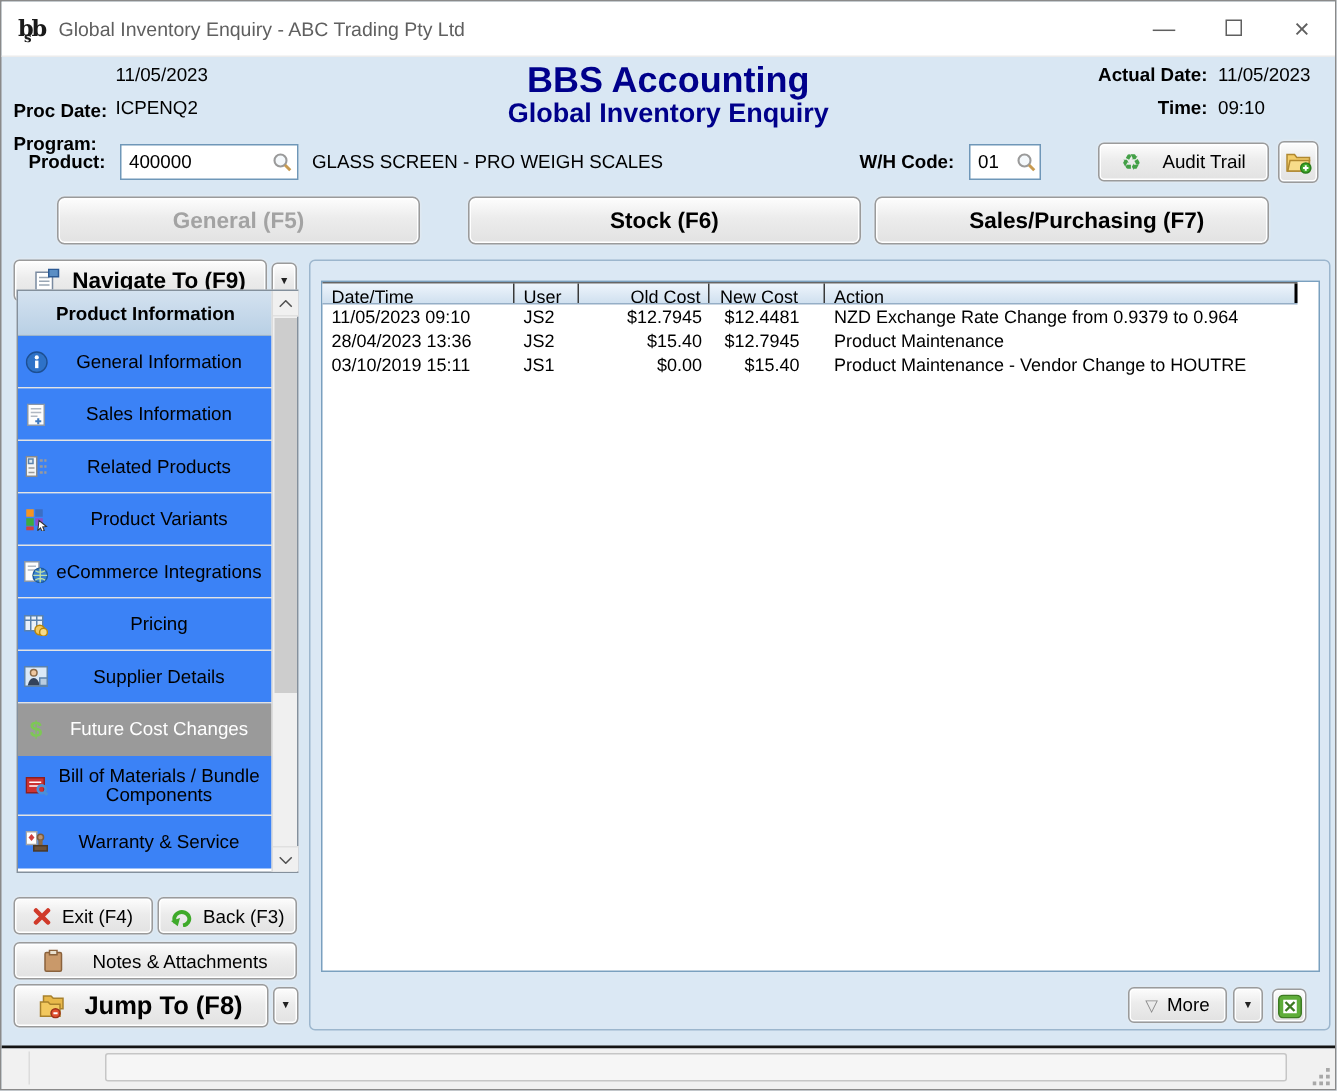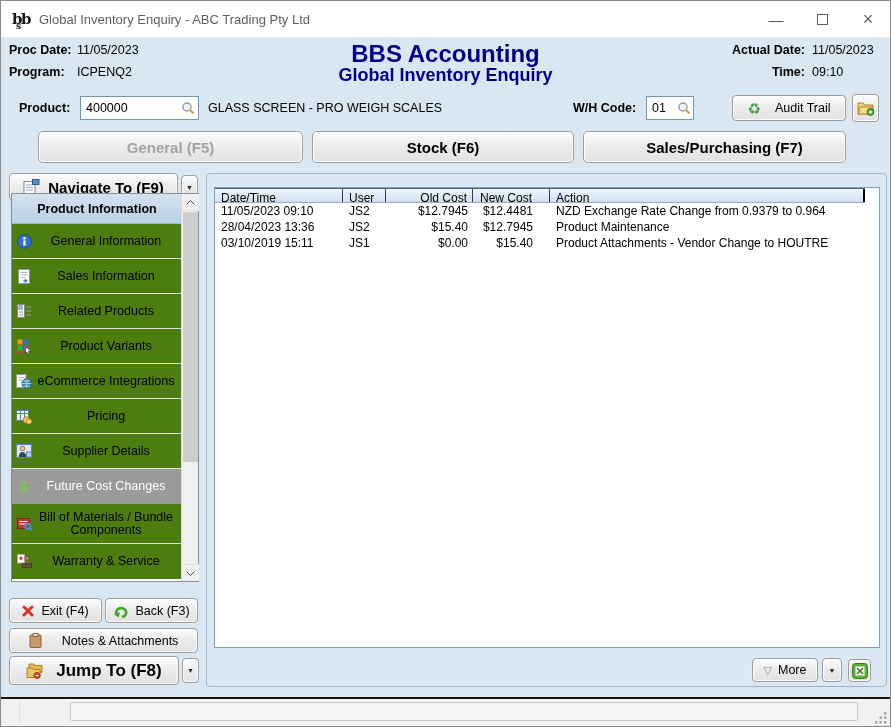--- a/index.html
+++ b/index.html
@@ -15,21 +15,21 @@
   .appicon .s { position:absolute; left:4px; top:7px; font-size:9px; }
   .appicon .b2 { position:absolute; left:9px; top:0; }
   .wtitle { position:absolute; left:38px; top:11px; font-size:13px; color:#5f5f5f; }
   .wincontrols { position:absolute; right:14px; top:0; height:37px; display:flex; align-items:center; gap:30px; }
   .wc { color:#5f5f5f; font-size:15px; width:16px; text-align:center; cursor:default; }
   .maxbox { display:inline-block; width:11px; height:11px; border:1px solid #5f5f5f; }
   
   .hdr-label { font-weight:bold; font-size:12.5px; color:#000; }
   .hdr-val { font-size:12.5px; color:#000; }
   .hl-left { position:absolute; left:8px; display:flex; }
-  .hl-left .hdr-label { width:68px; }
+  .hl-left .hdr-label { width:68px;margin-top:24px; }
   .title1 { position:absolute; left:0; top:39px; width:889px; text-align:center; font-size:24px; font-weight:bold; color:#00008B; }
   .title2 { position:absolute; left:0; top:64px; width:889px; text-align:center; font-size:18px; font-weight:bold; color:#00008B; }
   .hl-right { position:absolute; right:12px; display:flex; }
   .hl-right .hdr-label { width:90px; text-align:right; }
   .hl-right .hdr-val { width:66px; text-align:left; margin-left:7px; }
   
   .field { position:absolute; background:#fff; border:1px solid #6f97b8; height:24px; font-size:12.5px; padding:0 18px 0 5px; color:#000; font-family:"Liberation Sans", sans-serif; }
   .mag { position:absolute; width:14px; height:14px; }
   .btn {
     border:1px solid #9b9b9b; border-radius:4px;
@@ -40,21 +40,21 @@
   }
   
   .tab-btn { position:absolute; top:130px; height:32px; font-size:15px; font-weight:bold; border-radius:5px; }
   .tab-disabled { color:#a3a3a3; }
   
   .nav-btn { position:absolute; left:8px; top:172px; width:169px; height:28px; font-size:15px; font-weight:bold; gap:8px; }
   .dd-btn { position:absolute; width:17px; font-size:7px; color:#222; }
   .listpanel { position:absolute; left:10px; top:192px; width:188px; height:389px; background:#fff; border:1px solid #84909c; }
   .listhead { height:30px; line-height:30px; text-align:center; font-weight:bold; font-size:12.5px;
     background:linear-gradient(#d4e2f0,#b9d0e5); border-bottom:1px solid #9ab4cc; width:170px; }
-  .list-item { width:170px; height:35px; display:flex; align-items:center; border-bottom:1px solid #e3e3e3; background:#4d7c0f; }
+  .list-item { width:170px; height:35px; display:flex; align-items:center; border-bottom:1px solid #e3e3e3; background:#3b82f6; }
   .li-icon { width:16px; height:16px; margin-left:4px; flex:0 0 16px; display:flex; align-items:center; justify-content:center; }
   .li-label { flex:1; text-align:center; font-size:12.5px; color:#000; padding-right:2px; line-height:13px; }
   .list-item.selected { background:#9a9a9a; border-bottom:1px solid #9a9a9a; }
   .list-item.selected .li-label { color:#fff; }
   .list-item.tall { height:40px; }
   .dollar-glyph { font-size:15px; font-weight:bold; color:#7dc855; }
   .vscroll { position:absolute; right:0; top:0; width:17px; height:100%; background:#f0f0f0; border-left:1px solid #dcdcdc; }
   .varrow { position:absolute; left:0; width:17px; height:17px; background:#f0f0f0; display:flex; align-items:center; justify-content:center; }
   .vthumb { position:absolute; left:1px; top:18px; width:15px; height:250px; background:#cdcdcd; }
   
@@ -142,21 +142,21 @@
     <span>
       <svg width="18" height="16" viewBox="0 0 18 16">
         <path d="M1 3 h5 l1.5 2 H16 v9 H1 z" fill="#f3cd6a" stroke="#b08830"></path>
         <path d="M3 7 h13 l-1.5 7 H1.5 z" fill="#f7dc8a" stroke="#b08830"></path>
         <circle cx="13.5" cy="12" r="3.4" fill="#3faa2a" stroke="#2a7d1c"></circle>
         <path d="M13.5 10.2 v3.6 M11.7 12 h3.6" stroke="#fff" stroke-width="1.3"></path>
       </svg>
     </span>
   </div>
 
-  <div class="btn tab-btn tab-disabled" style="left:37px; width:265px;">
+  <div class="btn tab-btn tab-disabled" style="left:37px; width:242px;">
     <span>General (F5)</span>
   </div>
   <div class="btn tab-btn" style="left:311px; width:262px;">
     <span>Stock (F6)</span>
   </div>
   <div class="btn tab-btn" style="left:582px; width:263px;padding-left:20px;">
     <span>Sales/Purchasing (F7)</span>
   </div>
 
   <div class="btn nav-btn">
@@ -380,21 +380,21 @@
         <div class="td c1">JS2</div>
         <div class="td c2">$15.40</div>
         <div class="td c3">$12.7945</div>
         <div class="td c4">Product Maintenance</div>
       </div>
       <div class="trow">
         <div class="td c0">03/10/2019 15:11</div>
         <div class="td c1">JS1</div>
         <div class="td c2">$0.00</div>
         <div class="td c3">$15.40</div>
-        <div class="td c4">Product Attachments - Vendor Change to HOUTRE</div>
+        <div class="td c4">Product Maintenance - Vendor Change to HOUTRE</div>
       </div>
     </div>
 
     <div class="btn" style="position:absolute; left:545px; top:484px; width:66px; height:24px;">
       <span class="more-tri">▽</span>
       <span>More</span>
     </div>
     <div class="btn dd-btn" style="left:615px; top:484px; height:24px; width:20px;">
       <span>▼</span>
     </div>

